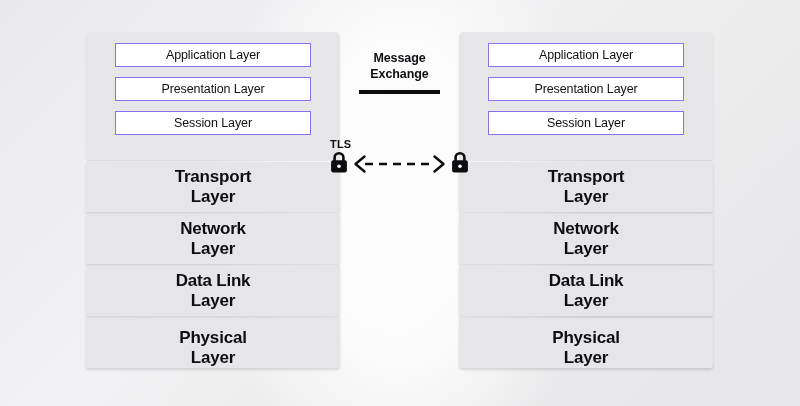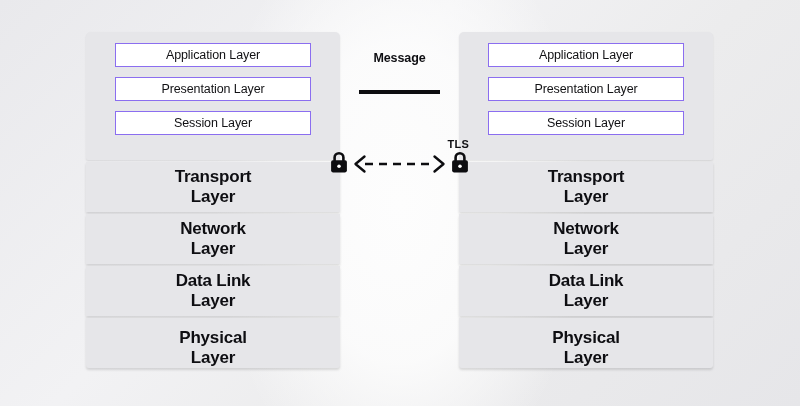--- a/index.html
+++ b/index.html
@@ -115,21 +115,21 @@
     top: 106px;
     left: -10px;
     width: 139px;
     height: 40px;
   }
   .tls-label {
     position: absolute;
     top: 0px;
     left: 0;
     width: 139px;
-    text-align: right;
+    text-align: left;
     font-size: 11px;
     font-weight: bold;
     color: #0e0e12;
     letter-spacing: 0.2px;
   }
   .lock {
     position: absolute;
     top: 13px;
     width: 18px;
     height: 22px;
@@ -208,20 +208,21 @@
     <div class="layer-card">
       <span class="l1">Physical</span>
       <span class="l2">Layer</span>
     </div>
   </div>
 
   <div class="center">
 
     <div class="msg-label">
       <span class="l1">Message</span>
+      <span class="l2">Exchange</span>
     </div>
     <div class="msg-underline"></div>
 
     <div class="tls-row">
 
       <div class="tls-label">TLS</div>
 
       <svg class="lock lock-left" viewBox="0 0 18 22">
         <path d="M4.6 9.6 V6.6 A4.4 4.4 0 0 1 13.4 6.6 V9.6" fill="none" stroke="#0d0d10" stroke-width="2.6" stroke-linecap="round"></path>
         <rect x="1.1" y="9.2" width="15.8" height="12.2" rx="1.8" fill="#0d0d10"></rect>

